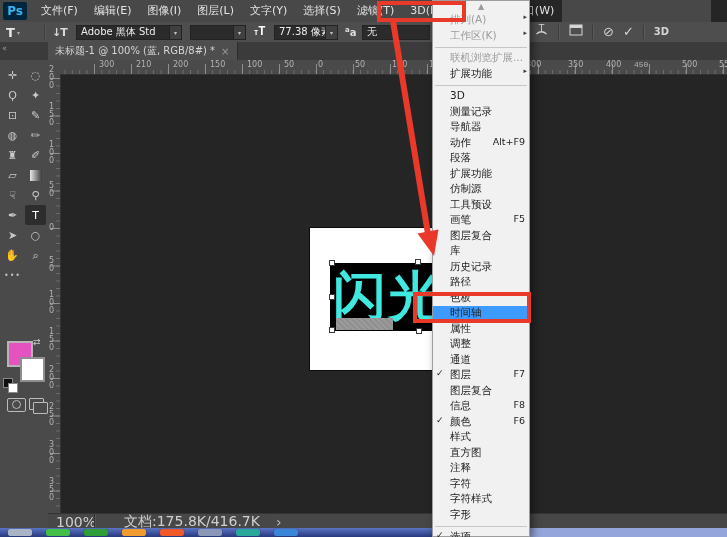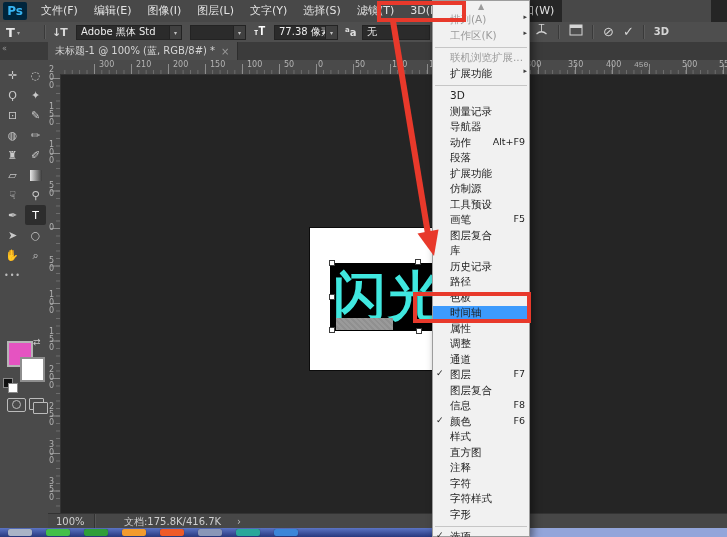--- a/index.html
+++ b/index.html
@@ -68,21 +68,21 @@
   
   .pasteboard{position:absolute;left:60px;top:74px;width:675px;height:439px;background:#252525;z-index:1;}
   .doc{position:absolute;left:250px;top:154px;width:150px;height:142px;background:#fff;box-shadow:0 0 0 1px #0c0c0c;}
   .textbox{position:absolute;left:20px;top:35px;width:129px;height:68px;background:#000;overflow:hidden;}
   .cjk{display:block;margin:1px 0 0 3px;font-size:53px;line-height:64px;font-weight:bold;letter-spacing:3px;white-space:nowrap;}
   .graybar{position:absolute;left:6px;bottom:1px;width:57px;height:12px;
            background:repeating-linear-gradient(45deg,#9a9a9a 0 2px,#909090 2px 4px);}
   .handle{position:absolute;width:6px;height:6px;background:#fff;border:1px solid #3c3c3c;box-sizing:border-box;}
   
   .statusbar{position:absolute;left:48px;top:513px;right:0;height:15px;background:#474747;border-top:1px solid #333;
-             display:flex;align-items:center;font-size:10px;color:#cfcfcf;z-index:5;}
+             display:flex;align-items:center;font-size:14px;color:#cfcfcf;z-index:5;}
   .zoom-field{margin-left:8px;width:38px;}
   .sb-div{width:1px;height:15px;background:#333;border-right:1px solid #555;margin-right:28px;}
   .chev-btn{margin-left:16px;color:#bdbdbd;}
   .taskbar{position:absolute;left:0;top:528px;right:0;height:9px;background:linear-gradient(#5b74c4,#27387e);z-index:6;}
   .tb-icons{position:absolute;left:8px;top:1px;display:flex;gap:14px;}
   .tbi{width:24px;height:7px;border-radius:2px;box-shadow:0 0 1px #0008;}
   .taskbar-right{position:absolute;left:530px;right:0;top:0;bottom:0;background:#93a5da;}
   
   .menu-panel{position:absolute;left:432px;top:0;width:98px;height:537px;background:#f1f1f1;border:1px solid #9d9d9d;
               box-sizing:border-box;box-shadow:3px 3px 8px rgba(0,0,0,.45);z-index:50;color:#1e1e1e;}

